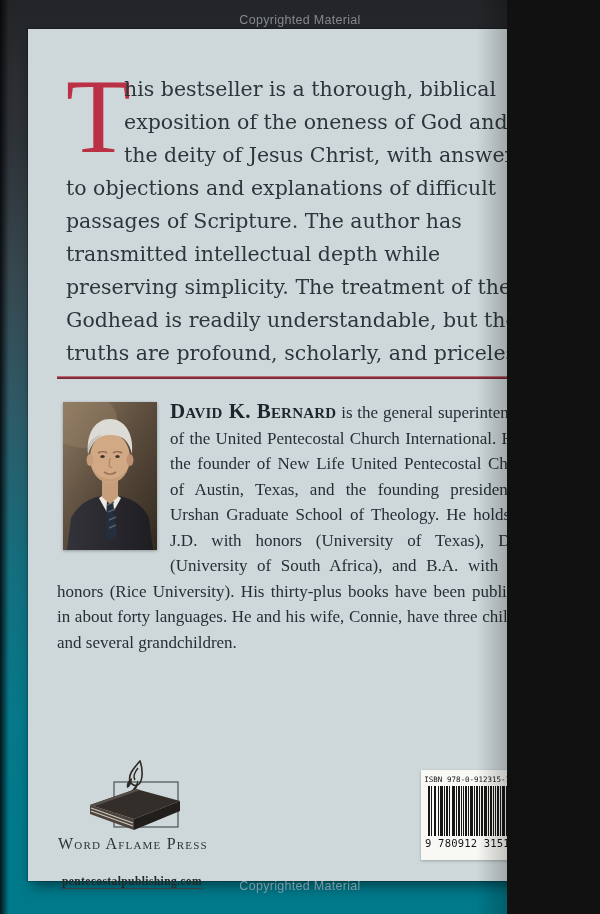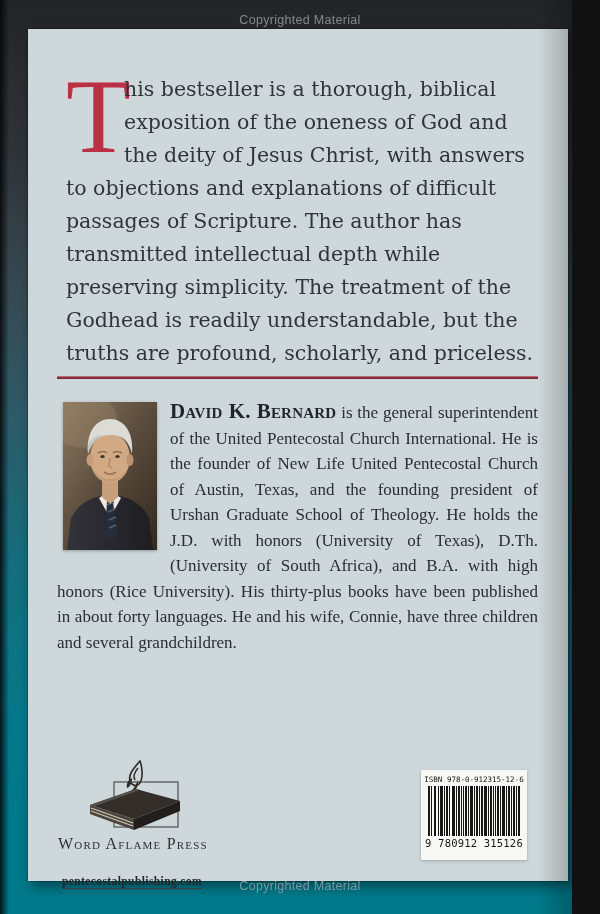--- a/index.html
+++ b/index.html
@@ -1,22 +1,23 @@
 <!DOCTYPE html>
 <html><head>
 <meta charset="utf-8">
 <title>Book Back Cover</title>
 <style>
   html,body{margin:0;padding:0;background:#111;}
   .stage{
-    position:relative;width:572px;height:914px;overflow:hidden;
+    position:relative;width:496px;height:914px;overflow:hidden;
     font-family:"Liberation Serif",serif;
     background:linear-gradient(180deg,
       #222427 0%, #282b2e 6%, #2e3338 16%, #37474f 30%,
       #2e5a67 45%, #146e7e 62%, #067889 78%, #00798a 90%, #00798a 100%);
+    padding-left:11px;
   }
   .stage::before{
     content:"";position:absolute;inset:0;z-index:6;pointer-events:none;
     background:linear-gradient(90deg,
       rgba(3,4,6,.85) 0px, rgba(3,4,6,0) 9px,
       rgba(0,0,0,0) 94%, rgba(0,0,0,.22) 100%);
   }
   .copybar{
     position:absolute;left:0;width:600px;text-align:center;z-index:10;
     font-family:"Liberation Sans",sans-serif;font-size:12.5px;letter-spacing:.3px;

